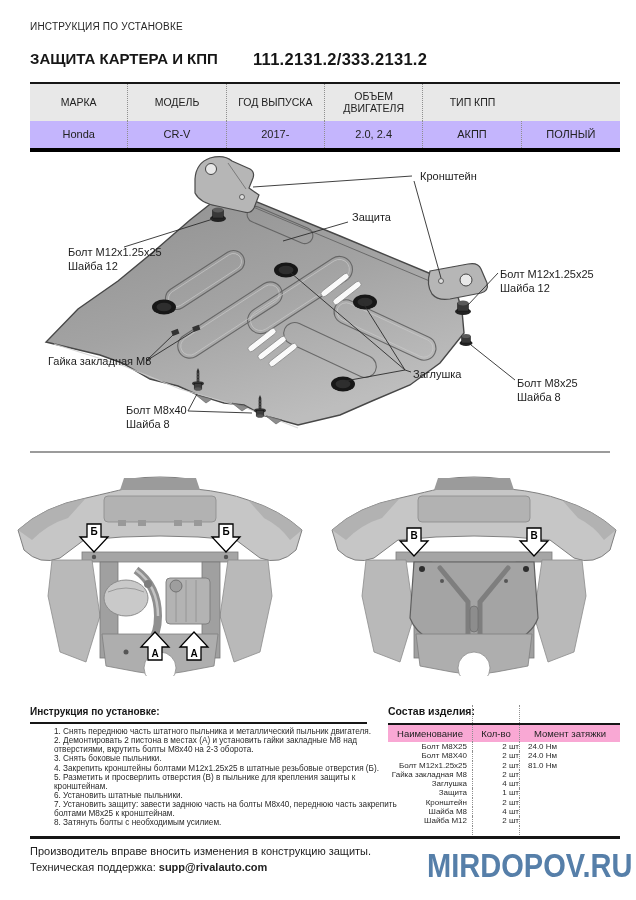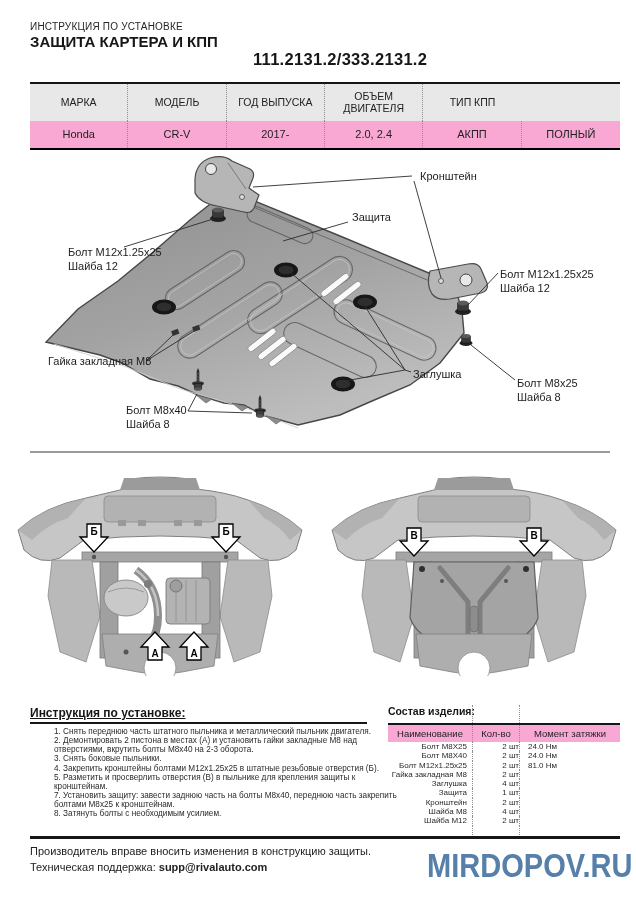--- a/index.html
+++ b/index.html
@@ -1,40 +1,40 @@
 <!DOCTYPE html>
 <html><head>
 <meta charset="utf-8">
 <style>
   html,body{margin:0;padding:0;background:#fff;}
   #page{position:relative;width:636px;height:900px;background:#ffffff;overflow:hidden;
         font-family:"Liberation Sans",sans-serif;color:#1c1c1c;}
   .abs{position:absolute;}
   
   .doc-type{left:30px;top:21px;font-size:10px;letter-spacing:.2px;color:#262626;}
-  .doc-product{left:30px;top:33px;font-size:15px;font-weight:bold;color:#161616;}
+  .doc-product{left:30px;top:50px;font-size:15px;font-weight:bold;color:#161616;}
   .doc-pn{left:253px;top:50px;font-size:16.5px;font-weight:bold;color:#161616;letter-spacing:.3px;}
   
-  .spec{left:30px;top:82px;width:590px;border-top:2.5px solid #161616;border-bottom:2px solid #000000;}
+  .spec{left:30px;top:82px;width:590px;border-top:2.5px solid #161616;border-bottom:4px solid #000000;}
   .spec-row{display:grid;grid-template-columns:repeat(6,1fr);}
   .spec-head{background:#e8e8e8;height:37px;}
-  .spec-data{background:#f9a8d4;height:27px;}
+  .spec-data{background:#c4b5fd;height:27px;}
   .spec-cell{display:flex;align-items:center;justify-content:center;text-align:center;
              font-size:10.5px;line-height:11.5px;border-right:1px dotted #8f8f8f;
              padding:1px 5px;box-sizing:border-box;color:#222;}
   .spec-row .spec-cell:last-child{border-right:none;}
   .spec-data .spec-cell{font-size:11px;}
   
   .dlabel{position:absolute;font-size:11px;line-height:13.5px;color:#1d1d1d;white-space:nowrap;}
   
   .rule-mid{left:30px;top:451px;width:580px;height:2px;background:#9b9b9b;}
   .rule-instr{left:30px;top:722px;width:337px;height:2px;background:#161616;}
   .rule-bottom{left:30px;top:836px;width:590px;height:3px;background:#161616;}
   
-  .instr-title{left:30px;top:706px;font-size:12px;font-weight:bold;color:#161616;text-decoration:underline;}
+  .instr-title{left:30px;top:706px;font-size:10px;font-weight:bold;color:#161616;}
   .steps{left:30px;top:728px;width:347px;font-size:8.2px;line-height:8.8px;color:#2a2a2a;margin-left:24px;}
   .step{margin:0 0 0.5px 0;}
   
   .parts{left:388px;top:705px;width:232px;}
   .p-grid{display:grid;grid-template-columns:85px 47px 100px;}
   .p-cell{border-right:1px dotted #8f8f8f;box-sizing:border-box;}
   .p-grid .p-cell:last-child{border-right:none;}
   .p-title-row{height:18px;}
   .p-title{font-size:10.5px;font-weight:bold;color:#161616;white-space:nowrap;}
   .p-head{background:#f9a8d4;border-top:2.5px solid #161616;height:17px;}
@@ -307,20 +307,21 @@
   </svg>
 
   <div class="abs instr-title">Инструкция по установке:</div>
   <div class="abs rule-instr"></div>
   <div class="abs steps">
     <div class="step">1. Снять переднюю часть штатного пыльника и металлический пыльник двигателя.</div>
     <div class="step">2. Демонтировать 2 пистона в местах (А) и установить гайки закладные М8 над отверстиями, вкрутить болты М8х40 на 2-3 оборота.</div>
     <div class="step">3. Снять боковые пыльники.</div>
     <div class="step">4. Закрепить кронштейны болтами М12х1.25х25 в штатные резьбовые отверстия (Б).</div>
     <div class="step">5. Разметить и просверлить отверстия (В) в пыльнике для крепления защиты к кронштейнам.</div>
+    <div class="step">6. Установить штатные пыльники.</div>
     <div class="step">7. Установить защиту: завести заднюю часть на болты М8х40, переднюю часть закрепить болтами М8х25 к кронштейнам.</div>
     <div class="step">8. Затянуть болты с необходимым усилием.</div>
   </div>
 
   <div class="abs parts">
     <div class="p-grid p-title-row">
       <div class="p-cell p-title">Состав изделия:</div>
       <div class="p-cell"></div>
       <div class="p-cell"></div>
     </div>

